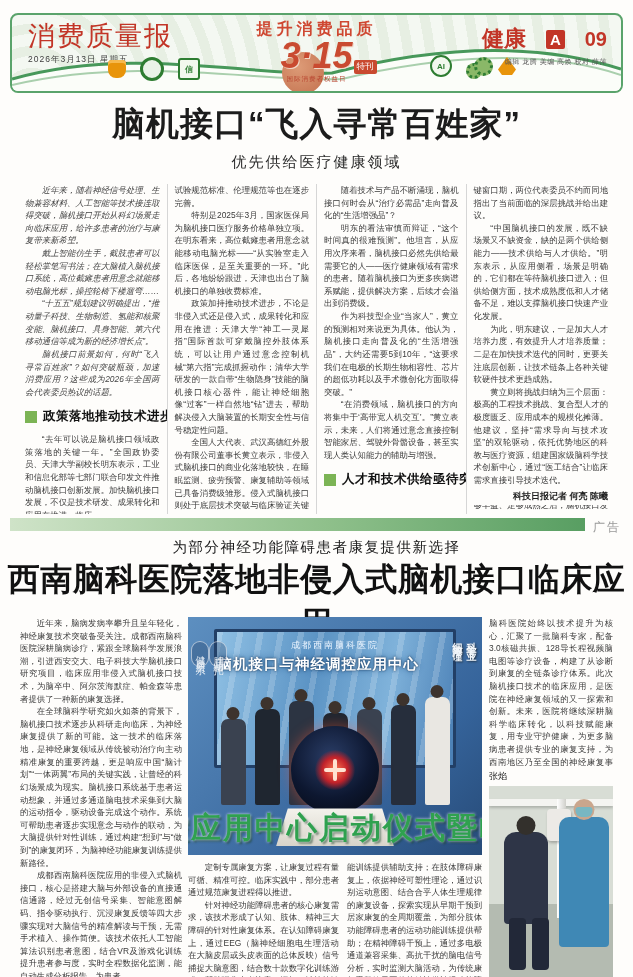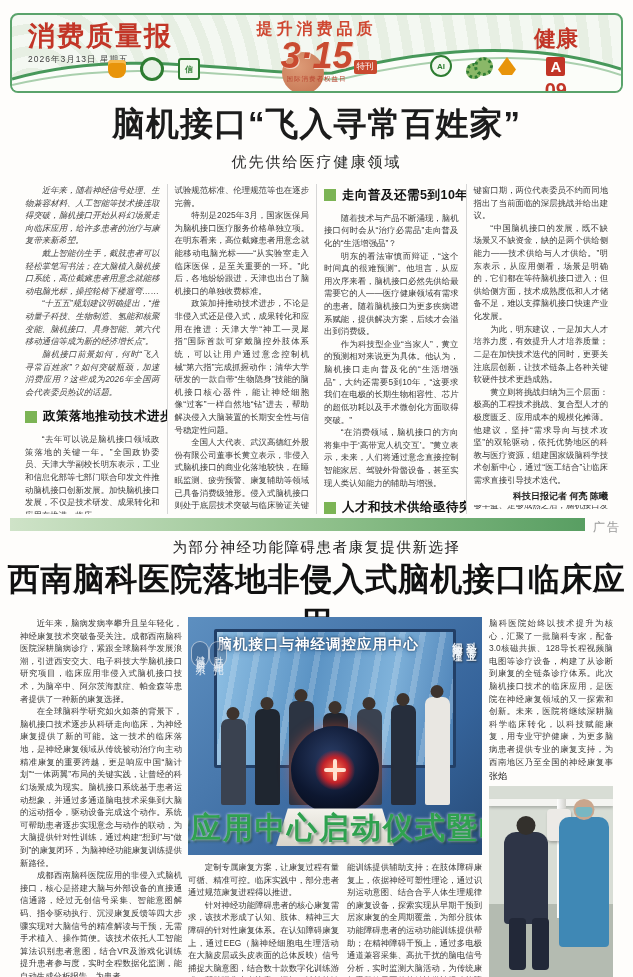--- a/index.html
+++ b/index.html
@@ -6,35 +6,35 @@
   .page{position:relative;width:633px;height:977px;background:#fefdfb;overflow:hidden;
         font-family:"Liberation Sans","DejaVu Sans",sans-serif;color:#2e2e2e;}
 
   
   .banner{position:absolute;left:10px;top:13px;width:609px;height:76px;border:2px solid #5aa36b;
           border-radius:8px;overflow:hidden;
           background:#f4f8f2;
           background-image:repeating-radial-gradient(circle at 20px 85px,#e7efe3 0 10px,#f4f8f2 10px 22px);}
   .banner svg{position:absolute;left:0;bottom:0;width:100%;height:52px;}
   .mh-left{position:absolute;left:16px;top:7px;z-index:3;}
-  .paper-name{font-family:"Liberation Serif","DejaVu Serif",serif;font-weight:700;font-size:27px;
+  .paper-name{font-family:"Liberation Serif","DejaVu Serif",serif;font-weight:400;font-size:27px;
               color:#c23527;letter-spacing:2px;line-height:1.05;}
   .date-line{font-size:8.5px;color:#3c3c3c;margin-top:4px;letter-spacing:1px;}
   .mh-center{position:absolute;left:50%;top:4px;transform:translateX(-50%);text-align:center;z-index:3;}
   .campaign-title{color:#cf4731;font-weight:900;font-size:16px;letter-spacing:4px;}
   .logo315{position:relative;display:inline-block;margin-top:-2px;}
   .logo-circle{position:absolute;left:2px;top:14px;width:42px;height:42px;border-radius:50%;
                background:radial-gradient(circle at 40% 35%,#dd9b77,#c3714e);z-index:0;}
   .logo-num{position:relative;z-index:1;font-style:italic;font-weight:900;font-size:36px;
             color:#c94a30;text-shadow:1px 1px 0 #f2d8c8;line-height:1;}
   .logo-tag{position:absolute;right:-24px;bottom:10px;background:#c94a30;color:#fff;font-size:8.5px;
             padding:1px 3px;border-radius:2px;}
   .logo-foot{position:relative;z-index:1;font-size:6.5px;color:#b8432e;letter-spacing:1px;margin-top:1px;}
   .mh-right{position:absolute;right:14px;top:9px;text-align:right;z-index:3;}
-  .section-row{display:flex;align-items:center;justify-content:flex-start;gap:3px;flex-direction:column;}
+  .section-row{display:flex;align-items:center;justify-content:flex-start;gap:20px;}
   .section-label{font-family:"Liberation Serif","DejaVu Serif",serif;font-weight:900;font-size:22px;color:#c23527;}
   .page-letter{display:inline-block;background:#c23527;color:#fff;font-weight:900;font-size:15px;
                padding:1px 4px;border-radius:2px;}
   .page-number{font-size:20px;color:#c23527;font-weight:700;}
   .staff-line{font-size:7px;color:#555;margin-top:3px;letter-spacing:.5px;}
   .icon-row{position:absolute;display:flex;gap:14px;align-items:center;z-index:3;}
   .icon-row.left{left:96px;top:42px;}
   .icon-row.right{left:418px;top:40px;}
   .b-icon{width:18px;height:18px;border-radius:50%;display:flex;align-items:center;justify-content:center;
           font-size:8px;font-weight:700;}
@@ -206,24 +206,20 @@
       </div>
       <p>“去年可以说是脑机接口领域政策落地的关键一年。”全国政协委员、天津大学副校长明东表示，工业和信息化部等七部门联合印发文件推动脑机接口创新发展。加快脑机接口发展，不仅是技术研发、成果转化和应用在推进，临床</p>
     </div>
     <div class="a1-col">
       <p style="text-indent:0;">试验规范标准、伦理规范等也在逐步完善。</p>
       <p>特别是2025年3月，国家医保局为脑机接口医疗服务价格单独立项。在明东看来，高位截瘫患者用意念就能移动电脑光标——“从实验室走入临床医保，是至关重要的一环。”此后，各地纷纷跟进，天津也出台了脑机接口的单独收费标准。</p>
       <p>政策加持推动技术进步，不论是非侵入式还是侵入式，成果转化和应用在推进：天津大学“神工—灵犀指”国际首款可穿戴脑控外肢体系统，可以让用户通过意念控制机械“第六指”完成抓握动作；清华大学研发的一款自带“生物隐身”技能的脑机接口核心器件，能让神经细胞像“过客”一样自然地“钻”进去，帮助解决侵入大脑装置的长期安全性与信号稳定性问题。</p>
       <p>全国人大代表、武汉高德红外股份有限公司董事长黄立表示，非侵入式脑机接口的商业化落地较快，在睡眠监测、疲劳预警、康复辅助等领域已具备消费级雏形。侵入式脑机接口则处于底层技术突破与临床验证关键期，以超高密度植入式芯片为代表的技术在极高分辨率和双向通信上取得了质的飞跃。</p>
     </div>
     <div class="a1-col">
-      <div class="sec-head" style="margin-top:2px;">
-        <span class="green-sq"></span>
-        <span class="sec-title">走向普及还需5到10年</span>
-      </div>
       <p>随着技术与产品不断涌现，脑机接口何时会从“治疗必需品”走向普及化的“生活增强品”？</p>
       <p>明东的看法审慎而辩证，“这个时间真的很难预测”。他坦言，从应用次序来看，脑机接口必然先供给最需要它的人——医疗健康领域有需求的患者。随着脑机接口为更多疾病谱系赋能，提供解决方案，后续才会溢出到消费级。</p>
       <p>作为科技型企业“当家人”，黄立的预测相对来说更为具体。他认为，脑机接口走向普及化的“生活增强品”，大约还需要5到10年，“这要求我们在电极的长期生物相容性、芯片的超低功耗以及手术微创化方面取得突破。”</p>
       <p>“在消费领域，脑机接口的方向将集中于‘高带宽人机交互’。”黄立表示，未来，人们将通过意念直接控制智能家居、驾驶外骨骼设备，甚至实现人类认知能力的辅助与增强。</p>
       <div class="sec-head">
         <span class="green-sq"></span>
         <span class="sec-title">人才和技术供给亟待突破</span>
       </div>
 
     </div>
@@ -244,20 +240,21 @@
   <div class="a2-headline">西南脑科医院落地非侵入式脑机接口临床应用</div>
 
   <div class="a2-col a2-left">
     <p>近年来，脑病发病率攀升且呈年轻化，神经康复技术突破备受关注。成都西南脑科医院深耕脑病诊疗，紧跟全球脑科学发展浪潮，引进西安交大、电子科技大学脑机接口研究项目，临床应用非侵入式脑机接口技术，为脑卒中、阿尔茨海默症、帕金森等患者提供了一种新的康复选择。</p>
     <p>在全球脑科学研究如火如荼的背景下，脑机接口技术逐步从科研走向临床，为神经康复提供了新的可能。这一技术的临床落地，是神经康复领域从传统被动治疗向主动精准康复的重要跨越，更是响应中国“脑计划”“一体两翼”布局的关键实践，让曾经的科幻场景成为现实。脑机接口系统基于患者运动想象，并通过多通道脑电技术采集到大脑的运动指令，驱动设备完成这个动作。系统可帮助患者逐步实现意念与动作的联动，为大脑提供针对性训练，通过构建“想到”与“做到”的康复闭环，为脑神经功能康复训练提供新路径。</p>
     <p>成都西南脑科医院应用的非侵入式脑机接口，核心是搭建大脑与外部设备的直接通信通路，经过无创信号采集、智能意图解码、指令驱动执行、沉浸康复反馈等四大步骤实现对大脑信号的精准解读与干预，无需手术植入、操作简便。该技术依托人工智能算法识别患者意图，结合VR及游戏化训练提升患者参与度，实时全程数据化监测，能自动生成分析报告，为患者</p>
   </div>
 
   <div class="photo1">
     <div class="p1-screen">
+      <div class="p1-line1">成都西南脑科医院</div>
       <div class="p1-line2">脑机接口与神经调控应用中心</div>
     </div>
     <div class="p1-vtext p1-left-badges">
       <div class="p1-badge">胜品相托</div>
       <div class="p1-badge">健康所系</div>
     </div>
     <div class="p1-vtext p1-right-badges">
       <div class="p1-badge">科学专业</div>
       <div class="p1-badge">细致严谨</div>
     </div>

